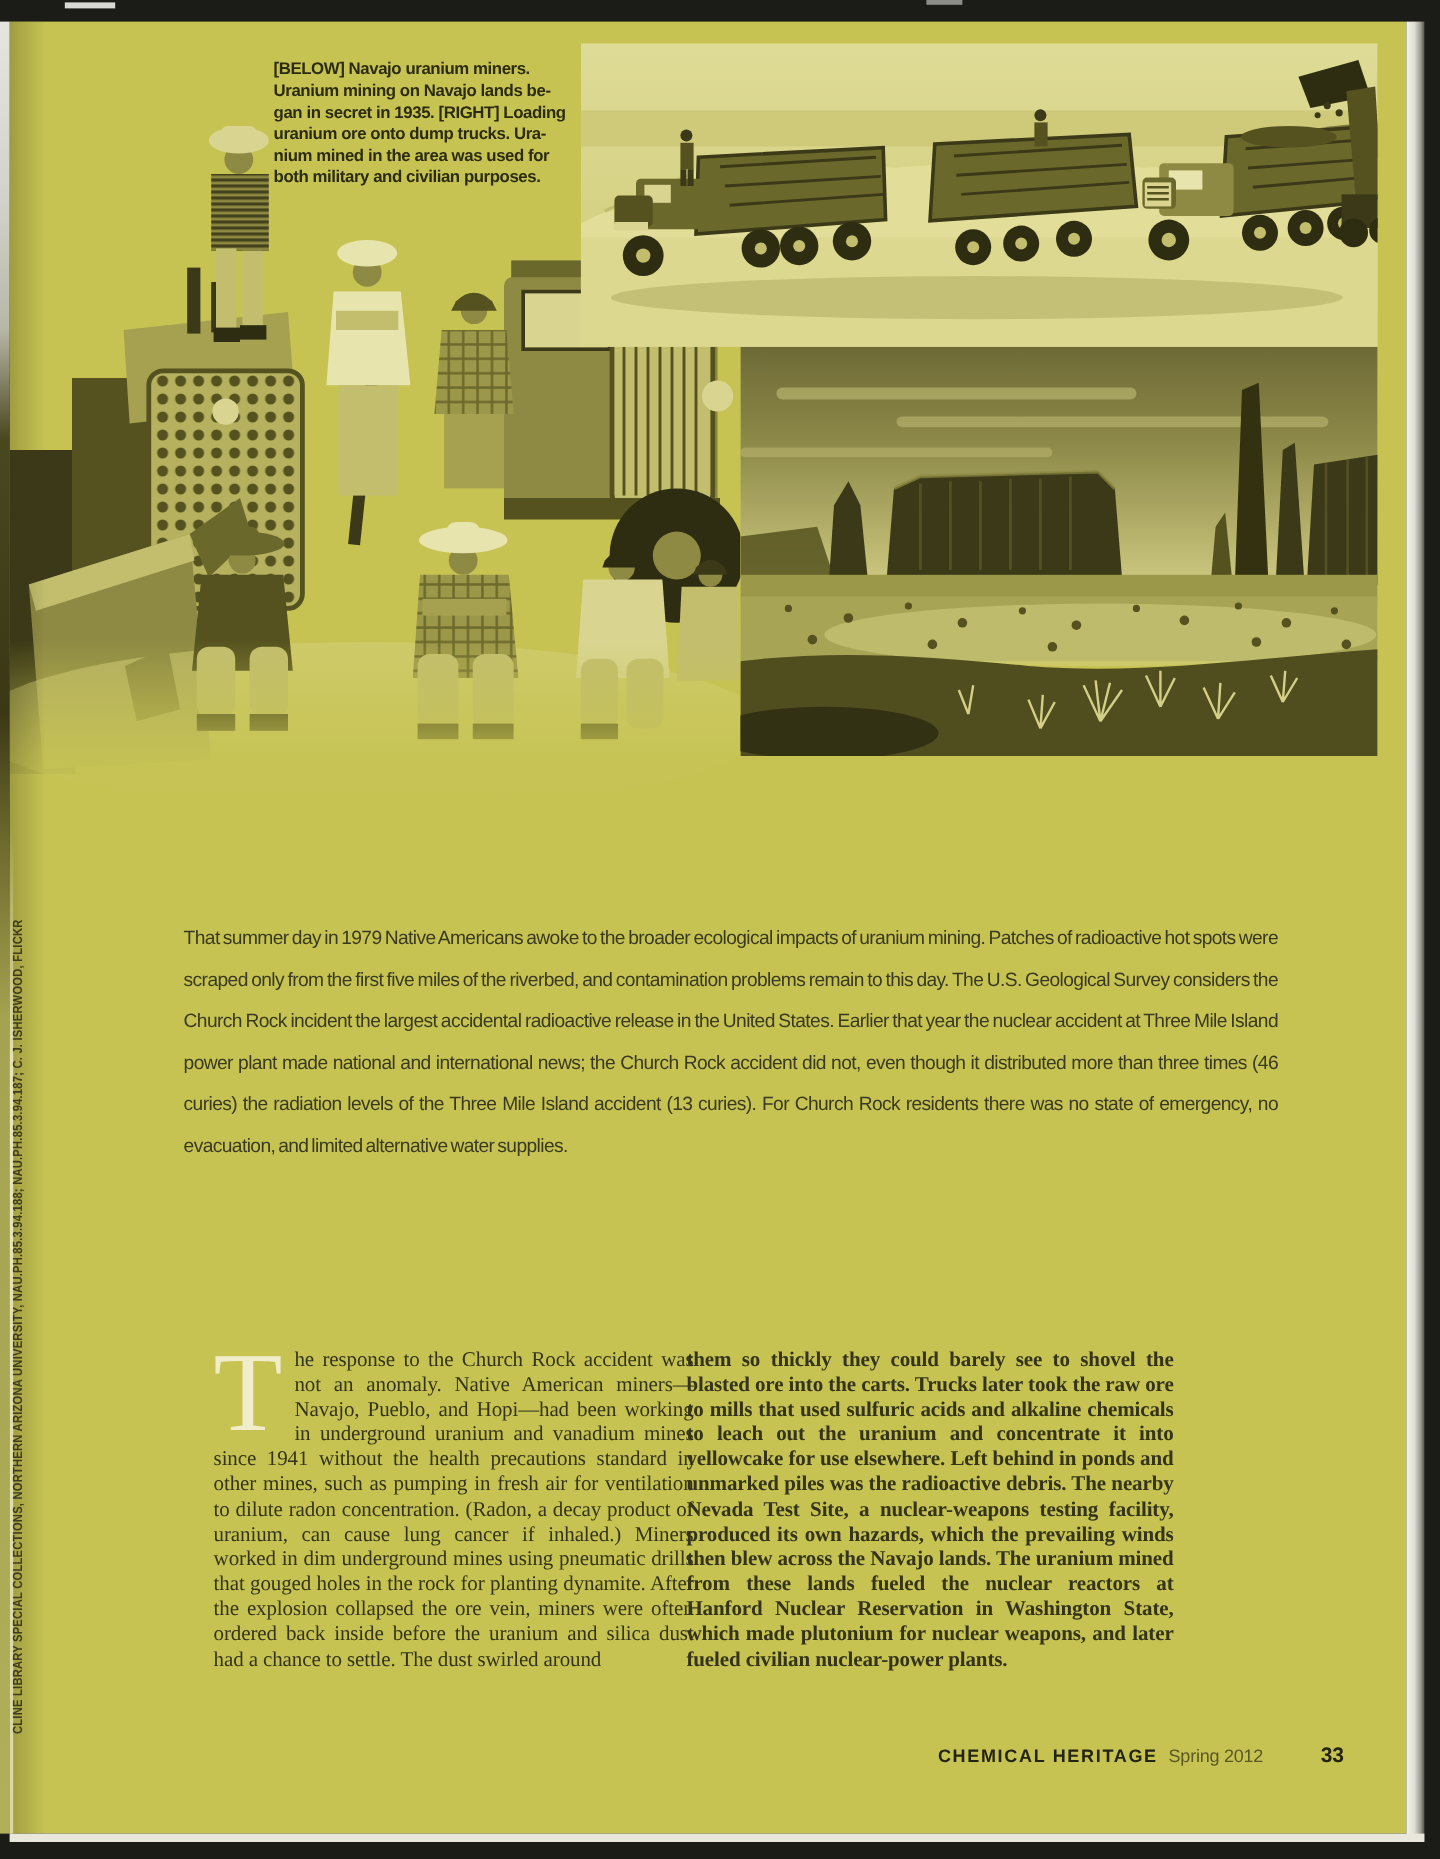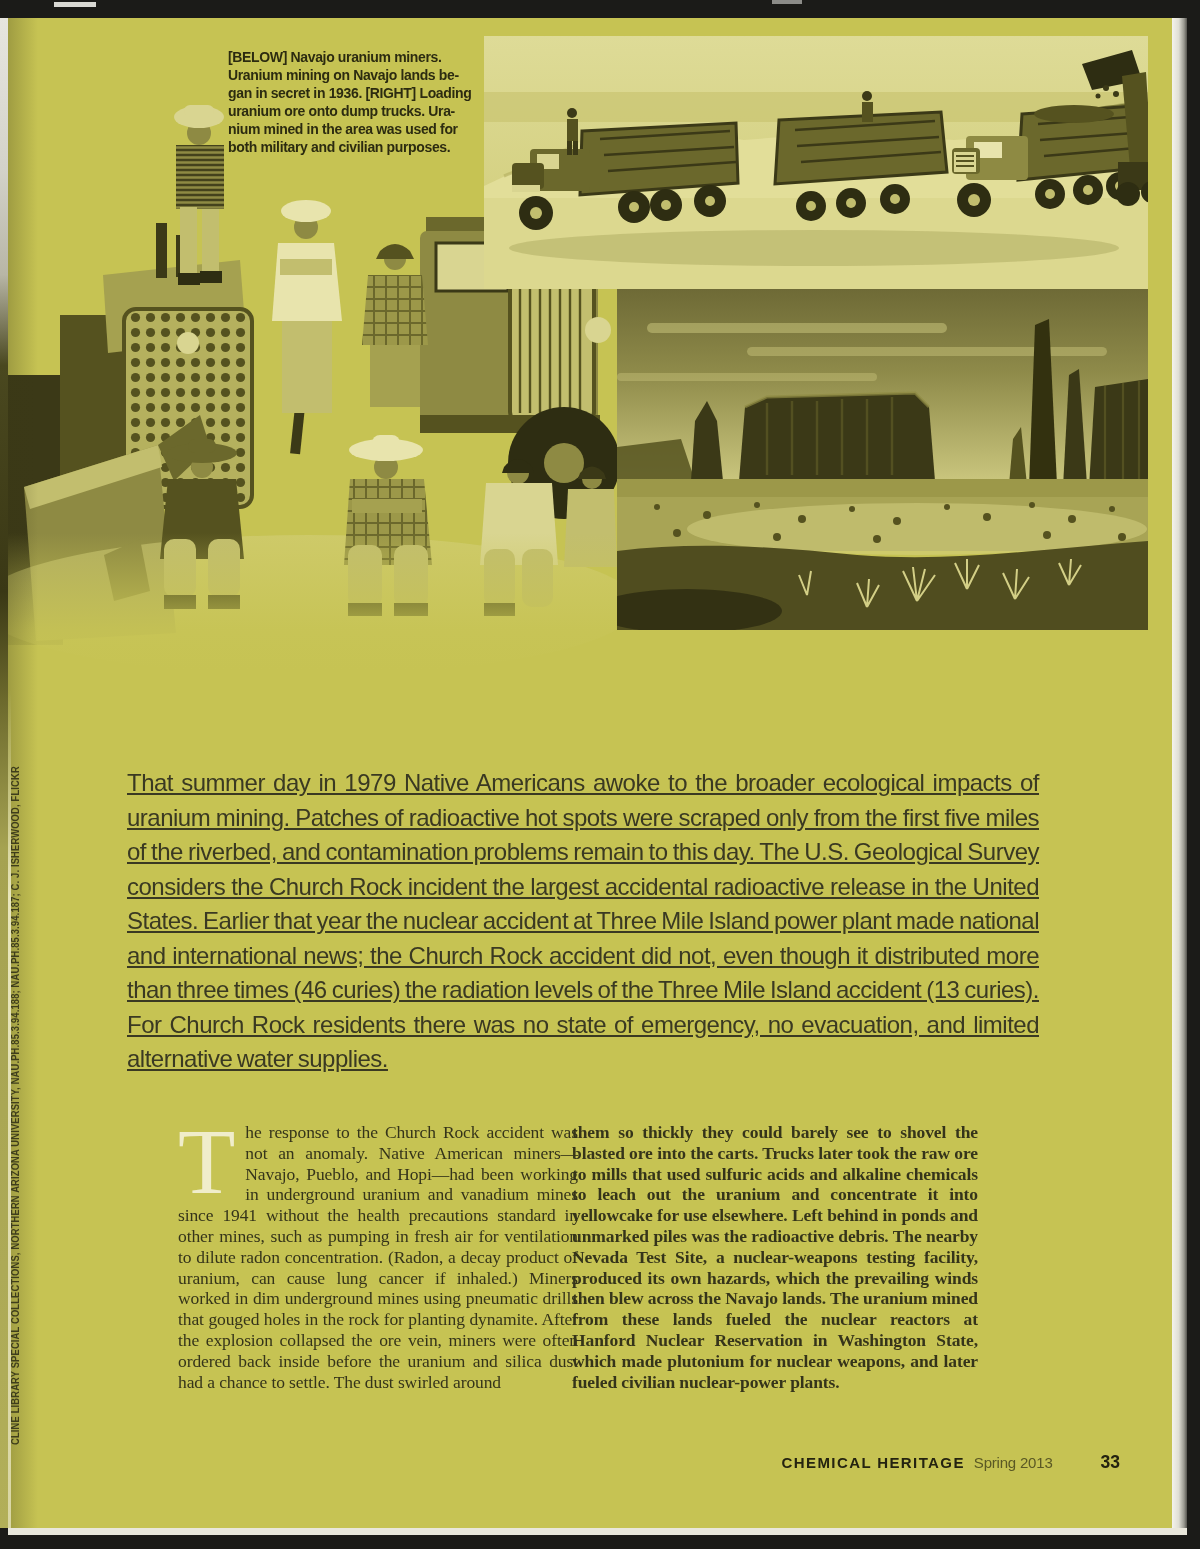--- a/index.html
+++ b/index.html
@@ -20,23 +20,23 @@
   .photo{position:absolute;z-index:2;display:block;}
 
   .caption{position:absolute;z-index:6;color:#2c2b10;font-weight:bold;font-size:14px;
           line-height:18px;letter-spacing:-0.35px;white-space:pre-line;}
 
   .credit{position:absolute;left:21px;top:745px;width:16px;height:700px;z-index:6;}
   .credit span{position:absolute;left:0;bottom:0;transform-origin:0 100%;
           transform:rotate(-90deg) scaleX(.85);white-space:nowrap;
           font-size:11px;font-weight:bold;color:#3f3e1c;letter-spacing:.2px;}
 
-  .lede{position:absolute;left:127px;top:766px;width:912px;z-index:6;
-          font-size:24px;line-height:34.5px;letter-spacing:-0.5px;word-spacing:-1.5px;
-          color:#3a3922;text-align:justify;text-decoration:underline;}
+  .lede{position:absolute;left:153px;top:766px;width:912px;z-index:6;
+          font-size:16px;line-height:34.5px;letter-spacing:-0.5px;word-spacing:-1.5px;
+          color:#3a3922;text-align:justify;}
 
   .col{position:absolute;top:1122px;z-index:6;font-family:"Liberation Serif",serif;
           font-size:17.5px;line-height:20.8px;color:#35341a;text-align:justify;letter-spacing:-0.1px;}
   .col-left{left:178px;width:400px;}
   .col-right{left:572px;width:406px;font-weight:bold;}
   .dropcap{float:left;font-family:"Liberation Serif",serif;font-size:94px;line-height:66px;
           color:#f0edcb;margin:6px 10px 0 0;}
 
   .footer{position:absolute;left:640px;top:1452px;width:480px;z-index:6;display:flex;
           justify-content:flex-end;align-items:baseline;}
@@ -318,21 +318,21 @@
       <path d="M190 306l-8-20M190 306l4-24"></path>
     </g>
   </svg>
 
   <div class="fold-shadow"></div>
   <div class="spine"></div>
   <div class="spine-line"></div>
 
   <div class="caption" style="left:228px;top:48px;width:300px;">[BELOW] Navajo uranium miners.
 Uranium mining on Navajo lands be-
-gan in secret in 1936. [RIGHT] Loading
+gan in secret in 1935. [RIGHT] Loading
 uranium ore onto dump trucks. Ura-
 nium mined in the area was used for
 both military and civilian purposes.</div>
 
 
   <div class="credit">
     <span>CLINE LIBRARY SPECIAL COLLECTIONS, NORTHERN ARIZONA UNIVERSITY, NAU.PH.85.3.94.188; NAU.PH.85.3.94.187; C. J. ISHERWOOD, FLICKR</span>
   </div>
 
   <div class="lede">That summer day in 1979 Native Americans awoke to the broader ecological impacts of uranium mining. Patches of radioactive hot spots were scraped only from the first five miles of the riverbed, and contamination problems remain to this day. The U.S. Geological Survey considers the Church Rock incident the largest accidental radioactive release in the United States. Earlier that year the nuclear accident at Three Mile Island power plant made national and international news; the Church Rock accident did not, even though it distributed more than three times (46 curies) the radiation levels of the Three Mile Island accident (13 curies). For Church Rock residents there was no state of emergency, no evacuation, and limited alternative water supplies.</div>
@@ -340,17 +340,17 @@
   <div class="col col-left">
     <span class="dropcap">T</span><span>he response to the Church Rock accident was not an anomaly. Native American miners—Navajo, Pueblo, and Hopi—had been working in underground uranium and vanadium mines since 1941 without the health precautions standard in other mines, such as pumping in fresh air for ventilation to dilute radon concentration. (Radon, a decay product of uranium, can cause lung cancer if inhaled.) Miners worked in dim underground mines using pneumatic drills that gouged holes in the rock for planting dynamite. After the explosion collapsed the ore vein, miners were often ordered back inside before the uranium and silica dust had a chance to settle. The dust swirled around</span>
   </div>
 
   <div class="col col-right">
     <span>them so thickly they could barely see to shovel the blasted ore into the carts. Trucks later took the raw ore to mills that used sulfuric acids and alkaline chemicals to leach out the uranium and concentrate it into yellowcake for use elsewhere. Left behind in ponds and unmarked piles was the radioactive debris. The nearby Nevada Test Site, a nuclear-weapons testing facility, produced its own hazards, which the prevailing winds then blew across the Navajo lands. The uranium mined from these lands fueled the nuclear reactors at Hanford Nuclear Reservation in Washington State, which made plutonium for nuclear weapons, and later fueled civilian nuclear-power plants.</span>
   </div>
 
   <div class="footer">
     <span class="mag">CHEMICAL HERITAGE</span>
-    <span class="issue">Spring 2013</span>
+    <span class="issue">Spring 2012</span>
     <span class="pageno">33</span>
   </div>
 
 </div>
 
 </body></html>

